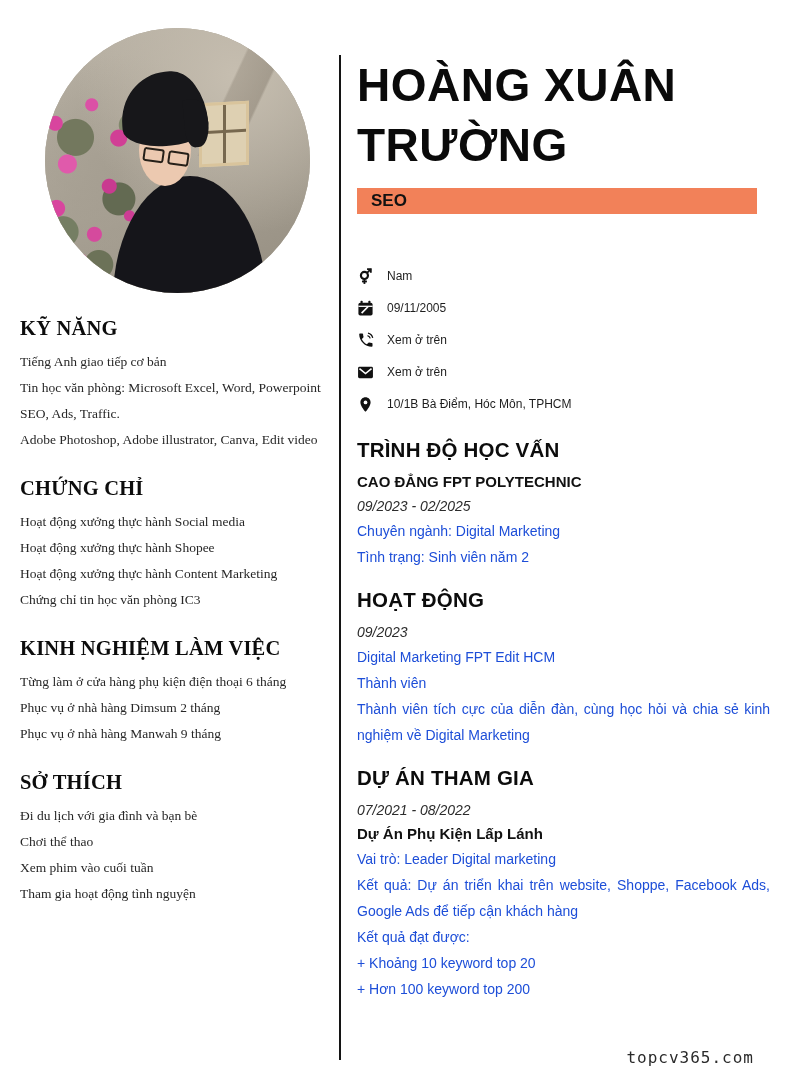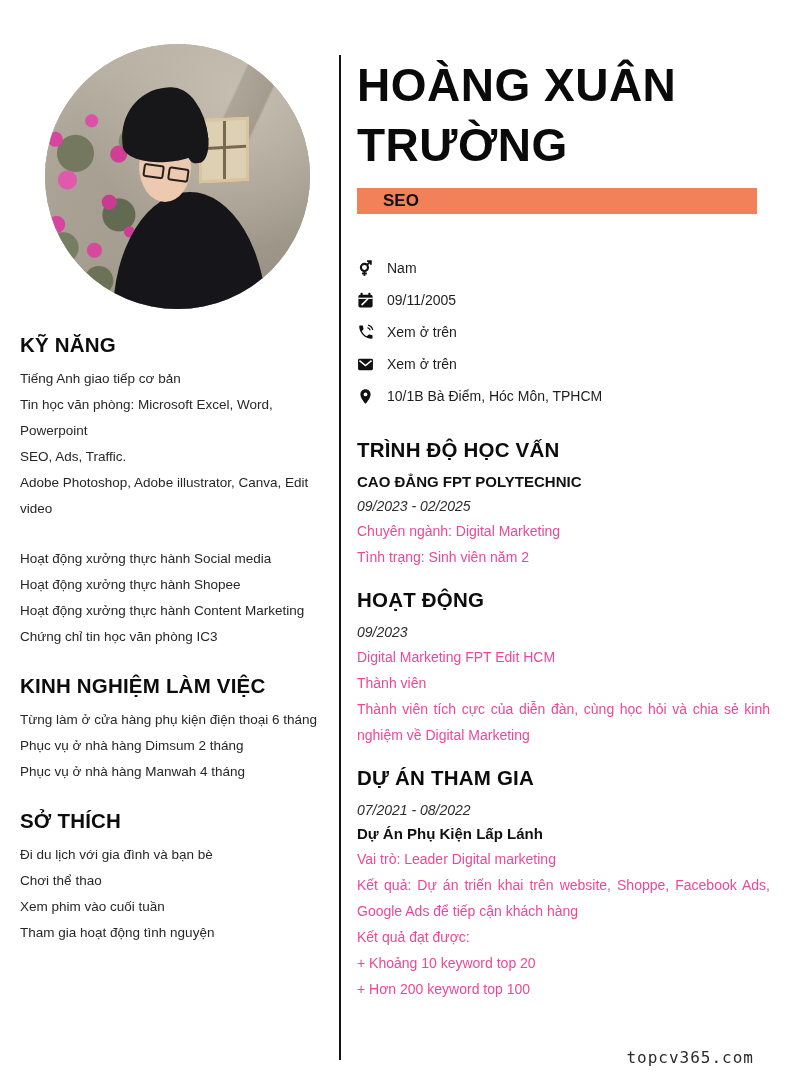--- a/index.html
+++ b/index.html
@@ -1,20 +1,20 @@
 <!DOCTYPE html>
 <html><head>
 <meta charset="utf-8">
 <style>
   html,body{margin:0;padding:0;background:#fff;}
   .page{position:relative;width:790px;height:1082px;background:#fff;overflow:hidden;
         font-family:"Liberation Sans","DejaVu Sans",sans-serif;color:#1c1c1c;}
 
   
-  .left-col{position:absolute;left:20px;top:16px;width:316px;}
+  .left-col{position:absolute;left:20px;top:0;width:316px;font-family:Liberation Serif, serif;}
   .photo{position:relative;width:265px;height:265px;border-radius:50%;overflow:hidden;
          margin:28px 0 16px 25px;background:#b2ab9e;}
   .ph-wall{position:absolute;inset:0;background:
      radial-gradient(circle at 72% 18%,#c6beb0 0%,rgba(198,190,176,0) 55%),
      radial-gradient(circle at 28% 55%,#a59e91 0%,rgba(165,158,145,0) 50%),
      linear-gradient(155deg,#bab3a6 0%,#aba497 45%,#948d80 100%);}
   .ph-roof{position:absolute;right:-30px;top:8px;width:200px;height:120px;
      background:linear-gradient(115deg,rgba(0,0,0,0) 44%,#9b9284 45%,#8d8476 58%,rgba(0,0,0,0) 59%);opacity:.55;}
   .ph-window{position:absolute;left:154px;top:74px;width:44px;height:58px;
      background:linear-gradient(#77684f,#77684f) 50% 0/3px 100% no-repeat,
@@ -55,28 +55,28 @@
   .side-section h2{font-size:20.5px;font-weight:700;color:#0c0c0c;margin:0 0 9px;letter-spacing:.2px;}
   .side-section p{margin:0;font-size:13.5px;line-height:26px;color:#272727;}
 
   
   .divider{position:absolute;left:339px;top:55px;width:2px;height:1005px;background:#141414;}
 
   
   .right-col{position:absolute;left:357px;top:55px;width:413px;}
   h1.name{font-size:46px;line-height:60px;font-weight:700;color:#0a0a0a;margin:0;letter-spacing:.5px;}
   .badge{margin-top:13px;width:400px;height:26px;line-height:26px;box-sizing:border-box;
-         padding-left:26px;font-size:17px;font-weight:700;color:#111;background:#F28159;}
+         padding-left:14px;font-size:17px;font-weight:700;color:#111;background:#F28159;}
   ul.contact{list-style:none;margin:46px 0 0;padding:0;}
-  ul.contact li{display:flex;align-items:flex-start;gap:13px;height:32px;font-size:14px;color:#1e1e1e;}
+  ul.contact li{display:flex;align-items:center;gap:13px;height:32px;font-size:12px;color:#1e1e1e;}
   ul.contact svg{flex:0 0 auto;display:block;}
 
   .r-section h2{font-size:20.5px;font-weight:700;color:#0c0c0c;margin:18px 0 8px;letter-spacing:.2px;}
   .r-section{margin-top:2px;}
-  .r-section p{margin:0;font-size:14px;line-height:26px;color:#ec4899;}
+  .r-section p{margin:0;font-size:14px;line-height:26px;color:#1d4ed8;}
   .r-section p.subhead{font-weight:700;font-size:15px;line-height:24px;color:#111;}
   .r-section p.period{font-style:italic;line-height:24px;color:#2c2c2c;}
   .r-section p.justify{text-align:justify;}
 
   .footer{position:absolute;top:1048px;right:36px;font-family:"DejaVu Sans Mono",monospace;
           font-size:16px;color:#2a2a2a;letter-spacing:1px;}
 </style>
 </head>
 <body>
 
@@ -100,31 +100,32 @@
 
     <section class="side-section">
       <h2>KỸ NĂNG</h2>
       <p>Tiếng Anh giao tiếp cơ bản</p>
       <p>Tin học văn phòng: Microsoft Excel, Word, Powerpoint</p>
       <p>SEO, Ads, Traffic.</p>
       <p>Adobe Photoshop, Adobe illustrator, Canva, Edit video</p>
     </section>
 
     <section class="side-section">
+      <h2>CHỨNG CHỈ</h2>
       <p>Hoạt động xưởng thực hành  Social media</p>
       <p>Hoạt động xưởng thực hành Shopee</p>
       <p>Hoạt động xưởng thực hành Content Marketing</p>
       <p>Chứng chỉ tin học văn phòng IC3</p>
     </section>
 
     <section class="side-section">
       <h2>KINH NGHIỆM LÀM VIỆC</h2>
       <p>Từng làm ở cửa hàng phụ kiện điện thoại 6 tháng</p>
       <p>Phục vụ ở nhà hàng Dimsum 2 tháng</p>
-      <p>Phục vụ ở nhà hàng Manwah 4 tháng</p>
+      <p>Phục vụ ở nhà hàng Manwah 9 tháng</p>
     </section>
 
     <section class="side-section">
       <h2>SỞ THÍCH</h2>
       <p>Đi du lịch với gia đình và bạn bè</p>
       <p>Chơi thể thao</p>
       <p>Xem phim vào cuối tuần</p>
       <p>Tham gia hoạt động tình nguyện</p>
     </section>
   </aside>
@@ -198,18 +199,18 @@
     </section>
 
     <section class="r-section">
       <h2>DỰ ÁN THAM GIA</h2>
       <p class="period">07/2021 - 08/2022</p>
       <p class="subhead">Dự Án Phụ Kiện Lấp Lánh</p>
       <p>Vai trò: Leader Digital marketing</p>
       <p class="justify">Kết quả: Dự án triển khai trên website, Shoppe, Facebook Ads, Google Ads để tiếp cận khách hàng</p>
       <p>Kết quả đạt được:</p>
       <p>+ Khoảng 10 keyword top 20</p>
-      <p>+ Hơn 200 keyword top 100</p>
+      <p>+ Hơn 100 keyword top 200</p>
     </section>
   </main>
 
   <div class="footer">topcv365.com</div>
 </div>
 
 </body></html>

